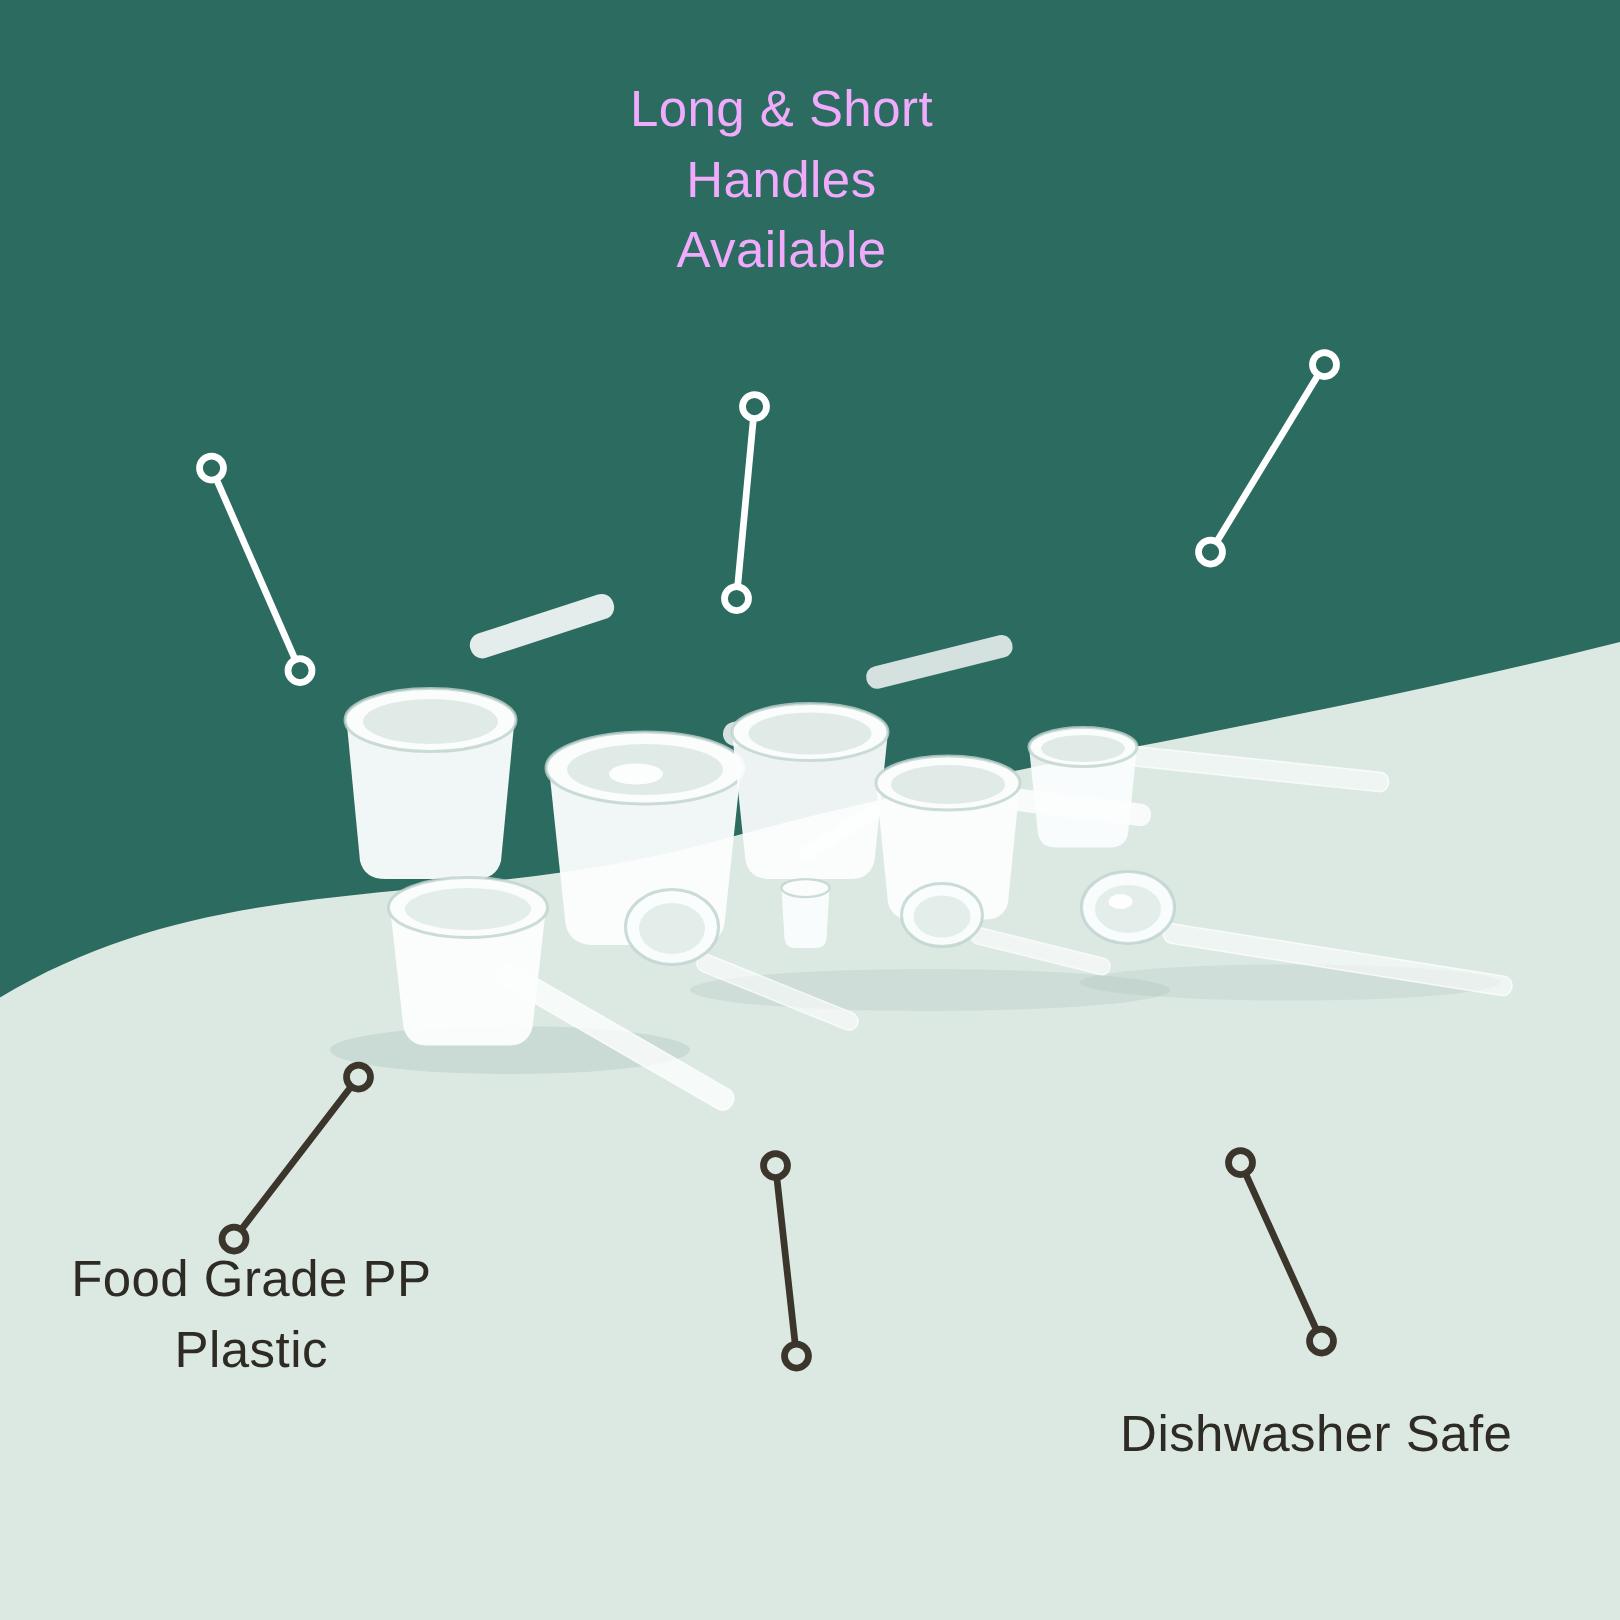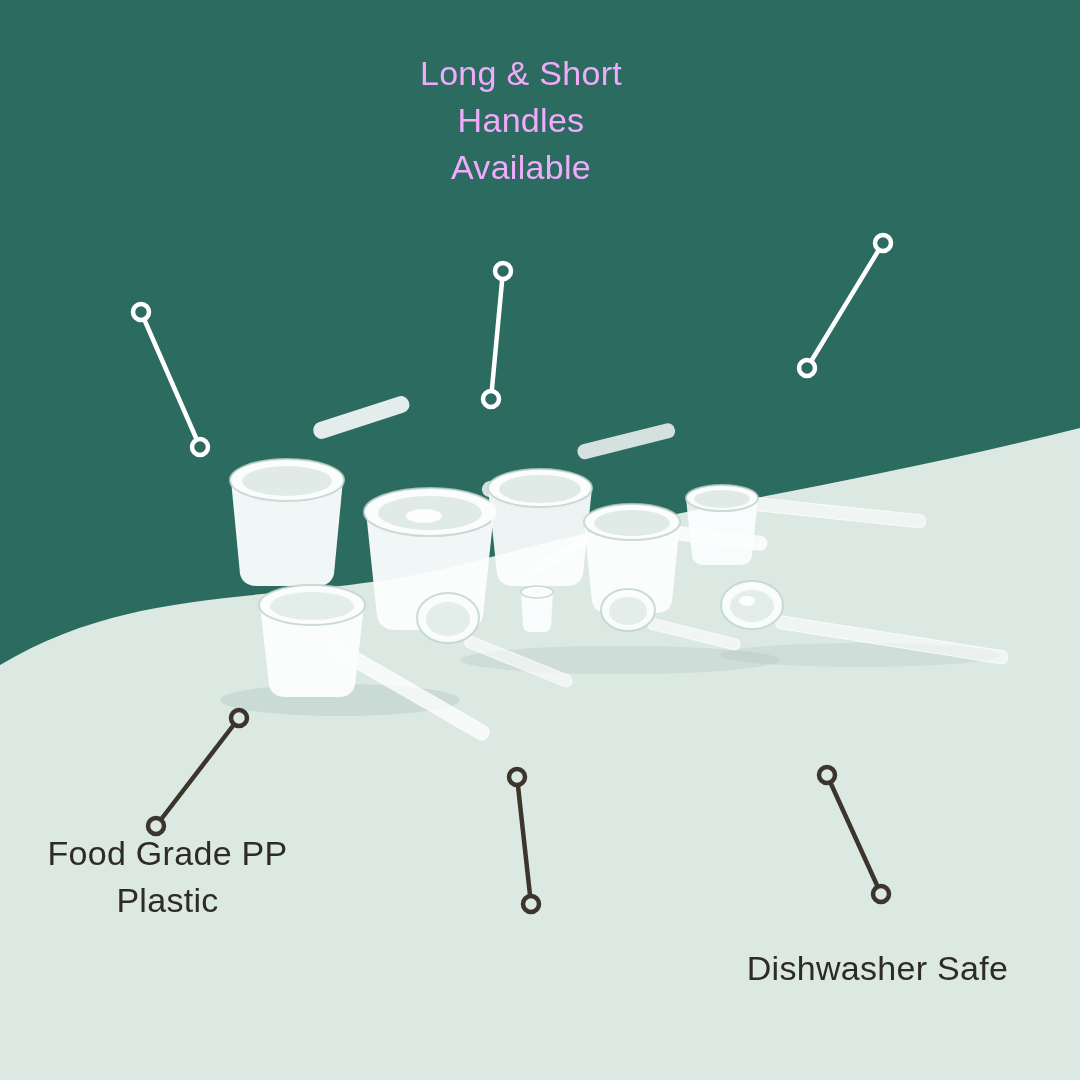--- a/index.html
+++ b/index.html
@@ -153,15 +153,15 @@
 
   <div class="callout light" style="left:366px; top:50px;  width:310px;">Long &amp; Short
 Handles
 Available</div>
 
 
   <div class="callout dark" style="left:10px;  top:814px; width:315px;margin-top:16px;">Food Grade PP
 Plastic</div>
 
 
-  <div class="callout dark" style="left:705px; top:933px; width:345px;margin-top:12px;">Dishwasher Safe</div>
+  <div class="callout dark" style="left:705px; top:933px; width:345px;">Dishwasher Safe</div>
 
 </div>
 
 </body></html>

